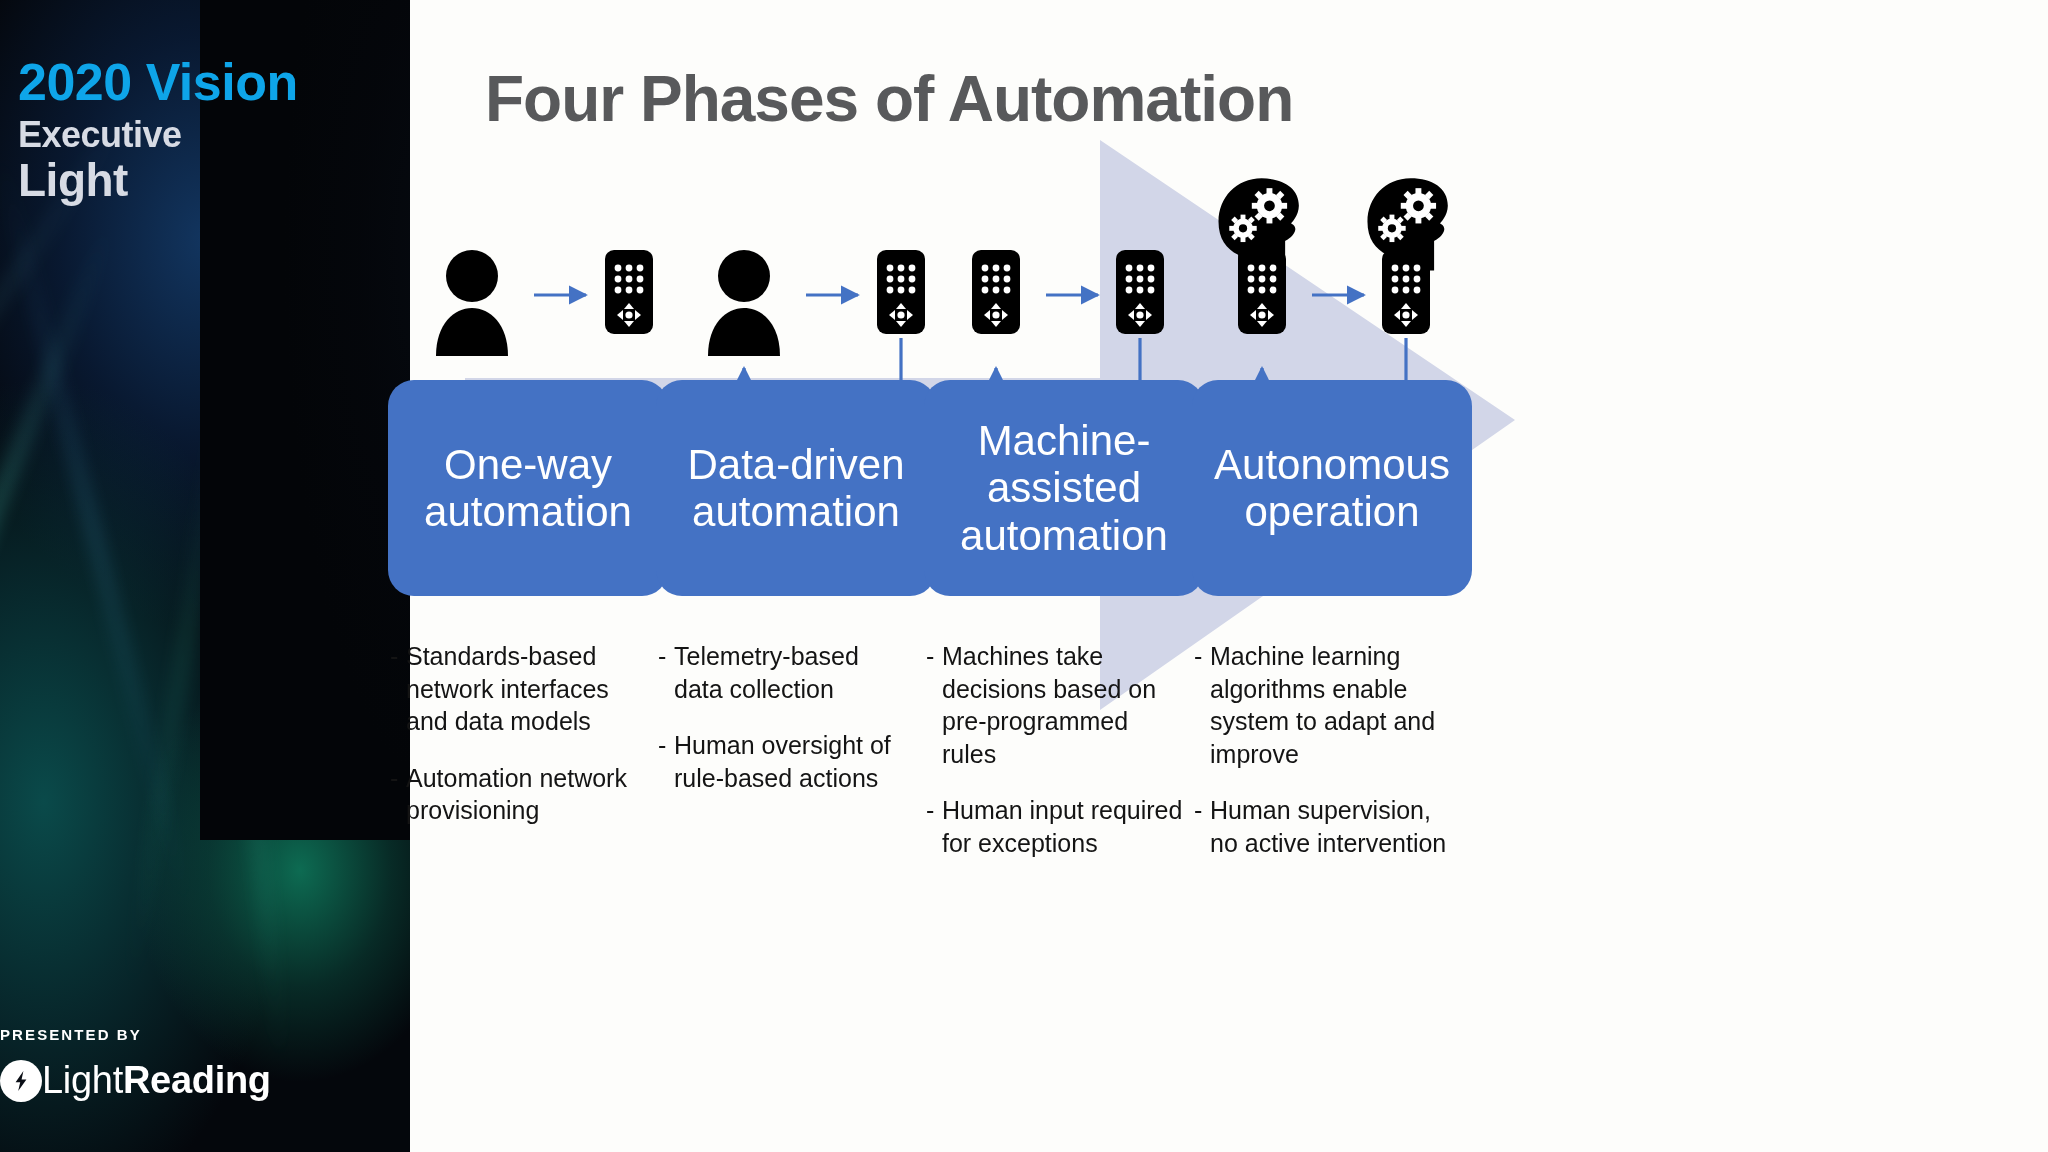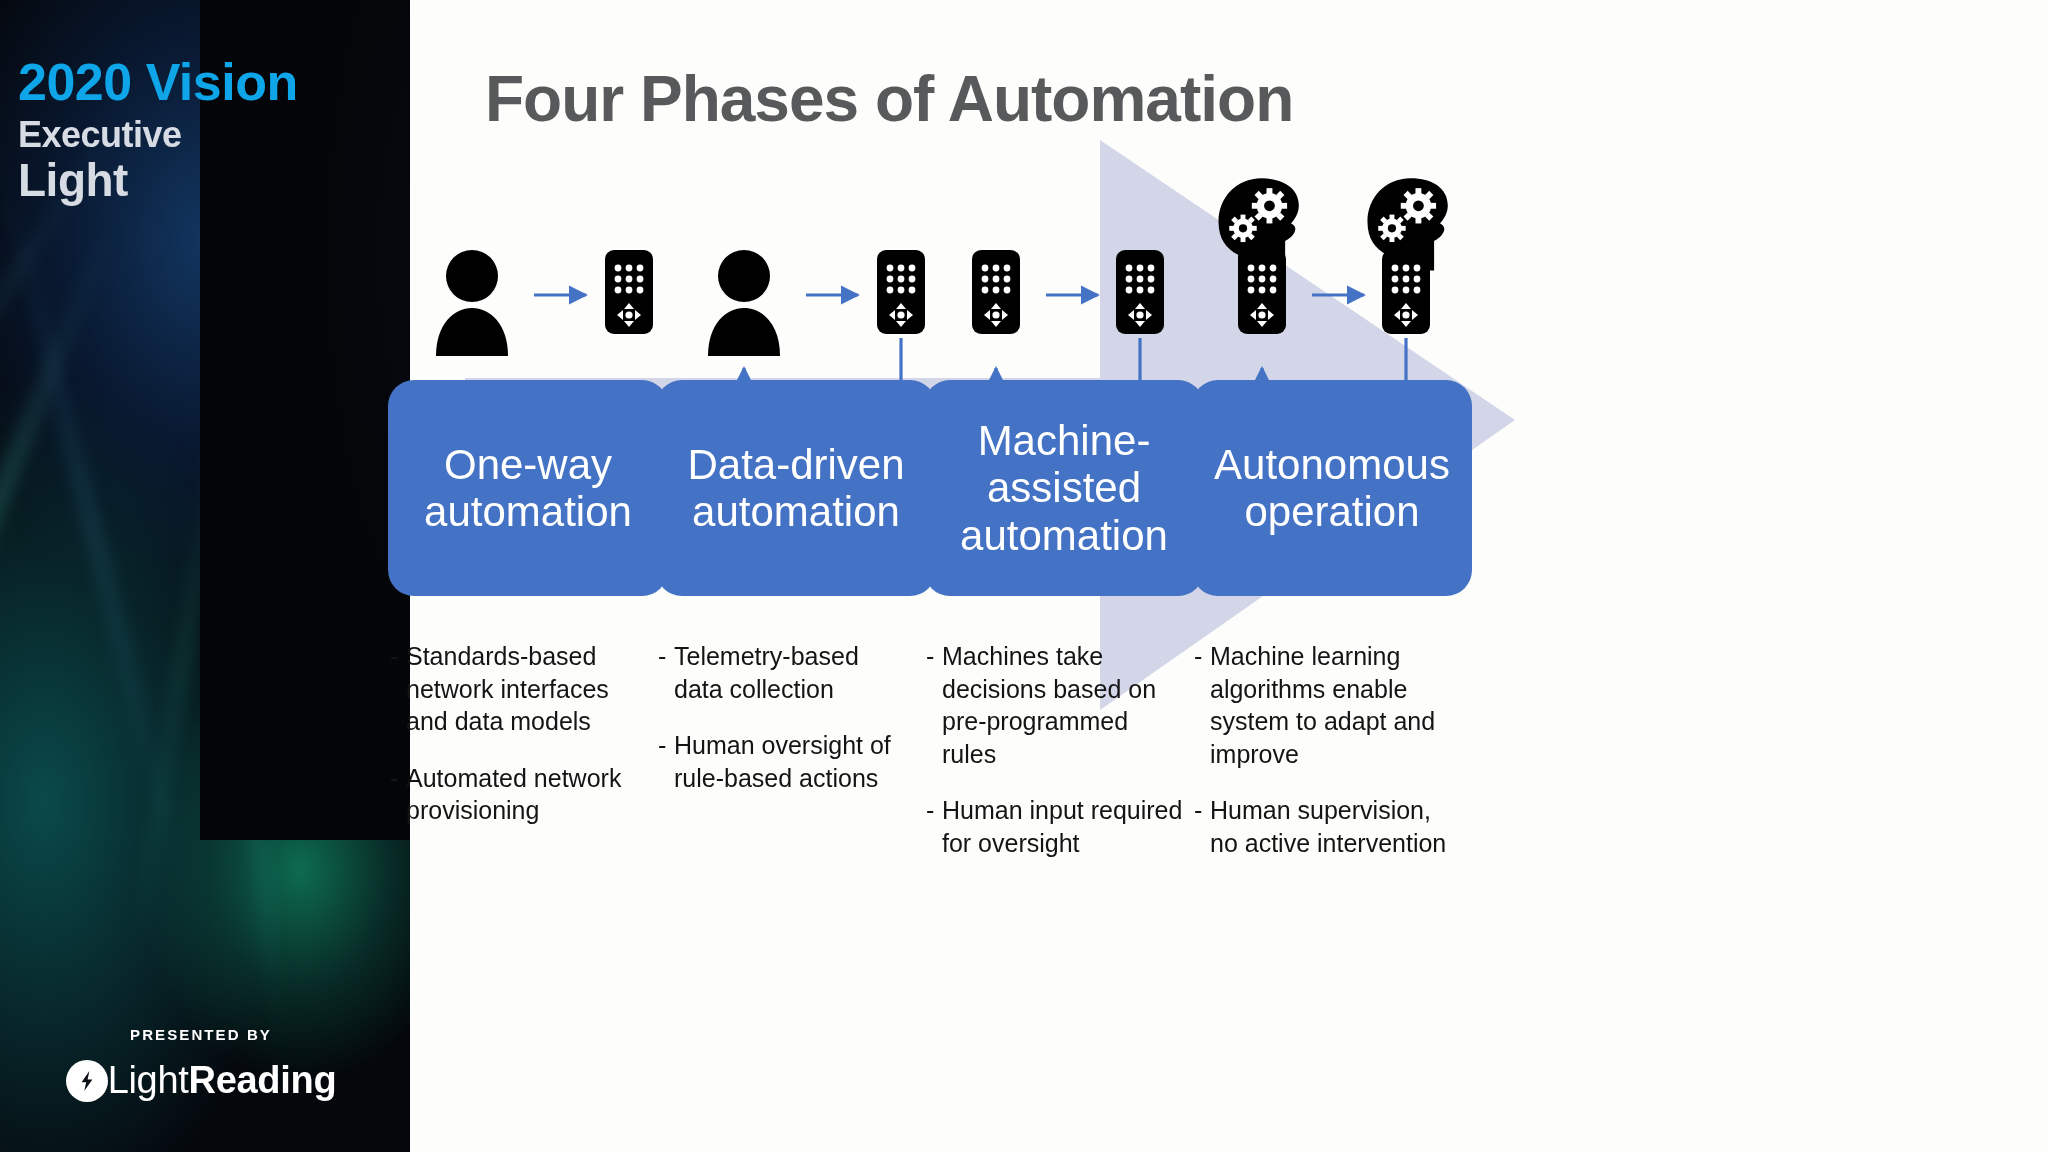--- a/index.html
+++ b/index.html
@@ -23,21 +23,21 @@
   .s2{left:90px;top:120px;width:6px;height:820px;background:linear-gradient(180deg,rgba(60,150,210,0),rgba(80,180,230,.7),rgba(60,150,210,0));transform:rotate(-14deg);}
   .s3{left:180px;top:300px;width:5px;height:720px;background:linear-gradient(180deg,rgba(50,190,160,0),rgba(70,215,175,.6),rgba(50,190,160,0));transform:rotate(9deg);}
   .s4{left:250px;top:520px;width:7px;height:560px;background:linear-gradient(180deg,rgba(40,170,150,0),rgba(60,200,170,.5),rgba(40,170,150,0));transform:rotate(-6deg);}
   .s5{left:-10px;top:40px;width:4px;height:540px;background:linear-gradient(180deg,rgba(90,200,220,0),rgba(120,225,235,.55),rgba(90,200,220,0));transform:rotate(34deg);}
 
   #brand-title{position:absolute;left:18px;top:56px;width:380px;}
   #brand-line1{font-size:52px;font-weight:700;color:#0ea5e9;letter-spacing:-.5px;line-height:1.02;}
   #brand-line2{font-size:36px;font-weight:700;color:#d7dbe4;letter-spacing:-.5px;line-height:1.12;margin-top:6px;}
   #brand-line3{font-size:46px;font-weight:700;color:#d7dbe4;letter-spacing:-.5px;line-height:1.12;}
 
-  #presented-block{position:absolute;left:0;right:8px;bottom:50px;text-align:center;}
+  #presented-block{position:absolute;left:0;right:8px;bottom:50px;text-align:left;}
   #presented-by{font-size:15px;font-weight:700;letter-spacing:2.1px;color:#ffffff;margin-bottom:16px;}
   #lr-logo{display:inline-flex;align-items:center;}
   #lr-mark{width:42px;height:42px;border-radius:50%;background:#ffffff;display:flex;align-items:center;justify-content:center;}
   #lr-word{font-size:38px;color:#ffffff;letter-spacing:-.3px;}
   #lr-word .light{font-weight:300;}
   #lr-word .reading{font-weight:700;}
 
   
   #content{position:absolute;left:410px;top:0;width:1638px;height:836px;background:#fdfdfb;}
   #page-title{position:absolute;left:75px;top:62px;font-size:64px;font-weight:700;color:#58595b;letter-spacing:-1px;white-space:nowrap;}
@@ -208,41 +208,41 @@
         <span>Autonomous<br>operation</span>
       </div>
 
     <div class="bullets" style="left:-20px;top:640px;width:250px;">
         <div class="bullet">
           <span class="dash">-</span>
           <span class="btxt">Standards-based network interfaces and data models</span>
         </div>
         <div class="bullet gap">
           <span class="dash">-</span>
-          <span class="btxt">Automated network provisioning</span>
+          <span class="btxt">Automation network provisioning</span>
         </div>
       </div>
     <div class="bullets" style="left:248px;top:640px;width:250px;">
         <div class="bullet">
           <span class="dash">-</span>
           <span class="btxt">Telemetry-based data collection</span>
         </div>
         <div class="bullet gap">
           <span class="dash">-</span>
           <span class="btxt">Human oversight of rule-based actions</span>
         </div>
       </div>
     <div class="bullets" style="left:516px;top:640px;width:262px;">
         <div class="bullet">
           <span class="dash">-</span>
           <span class="btxt">Machines take decisions based on pre-programmed rules</span>
         </div>
         <div class="bullet gap">
           <span class="dash">-</span>
-          <span class="btxt">Human input required for oversight</span>
+          <span class="btxt">Human input required for exceptions</span>
         </div>
       </div>
     <div class="bullets" style="left:784px;top:640px;width:262px;">
         <div class="bullet">
           <span class="dash">-</span>
           <span class="btxt">Machine learning algorithms enable system to adapt and improve</span>
         </div>
         <div class="bullet gap">
           <span class="dash">-</span>
           <span class="btxt">Human supervision, no active intervention</span>

